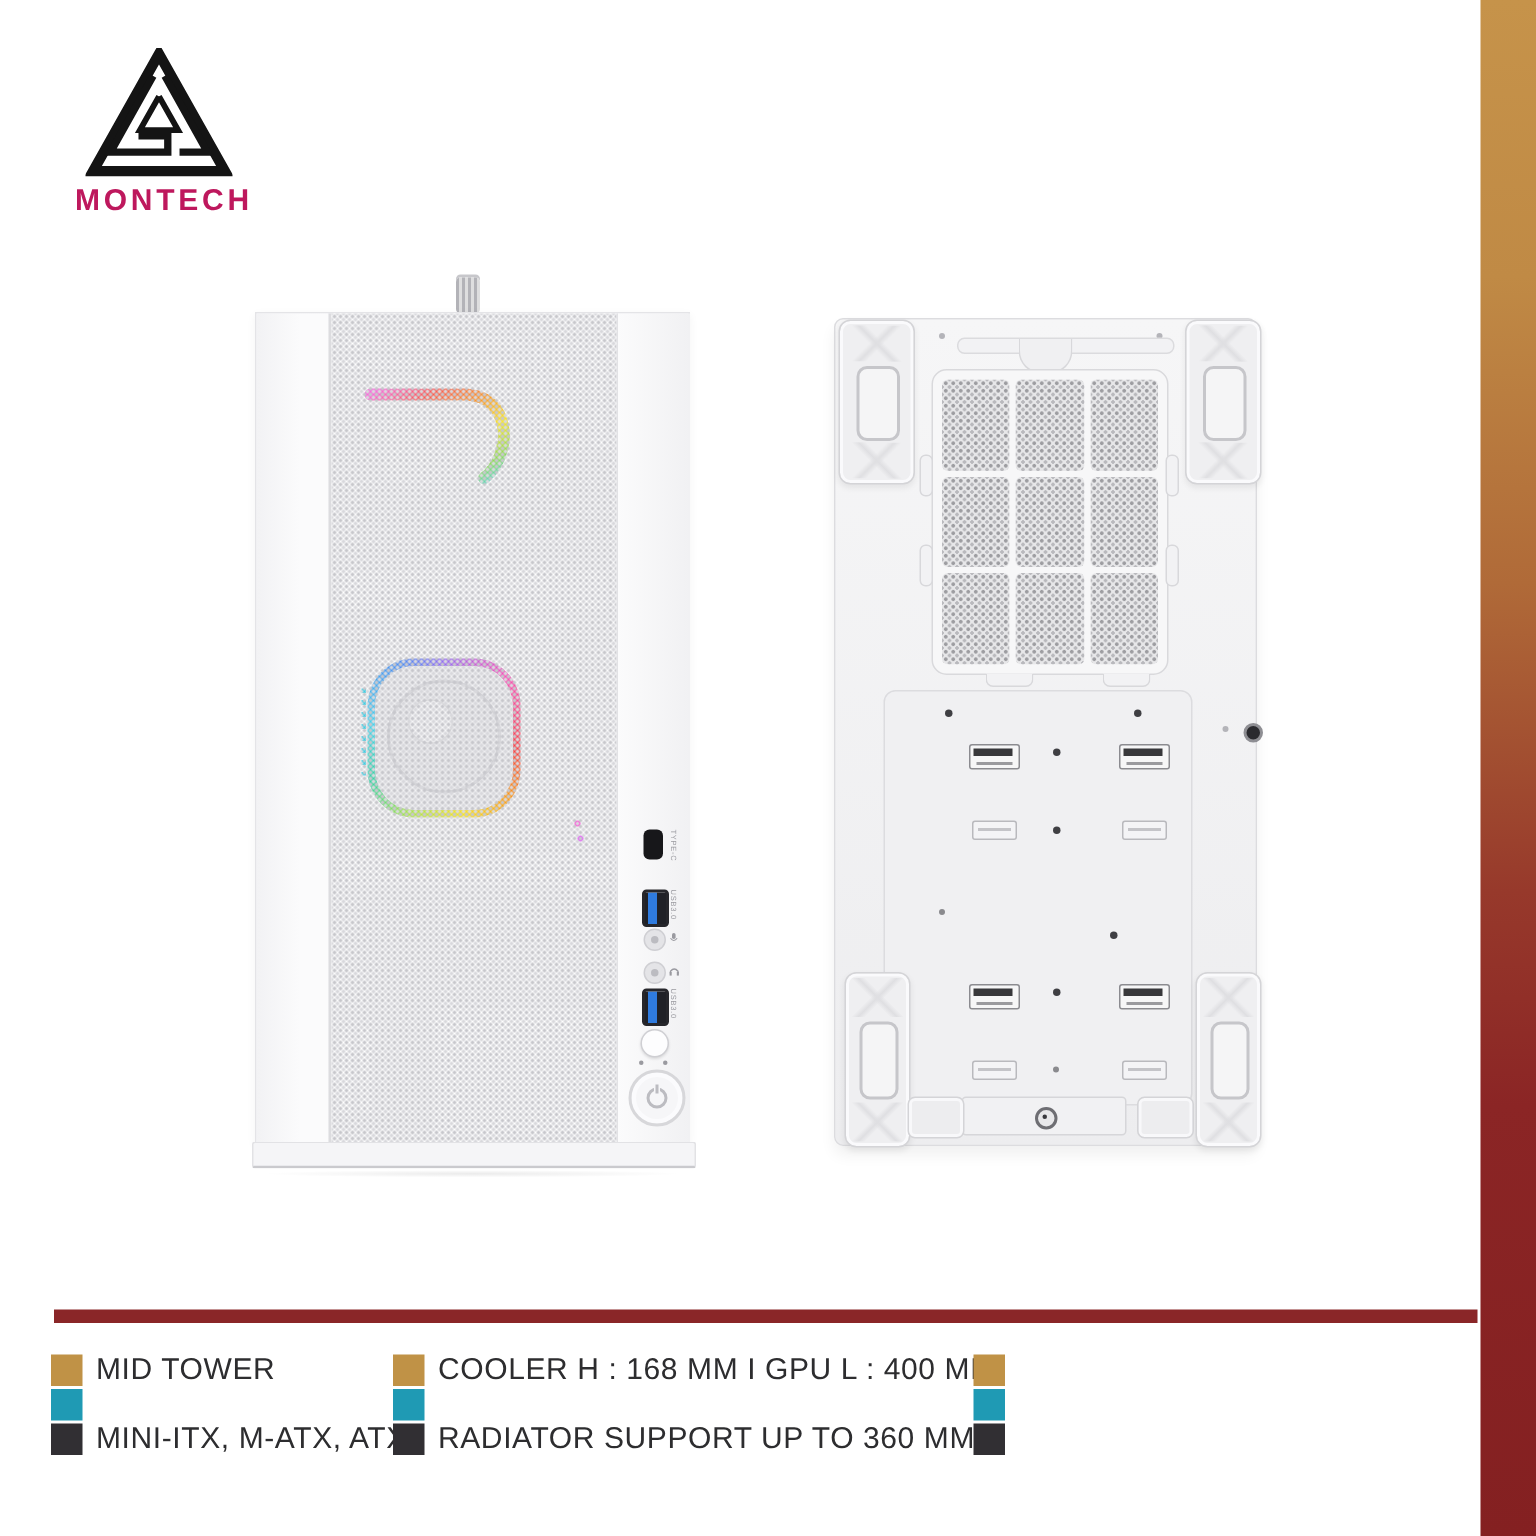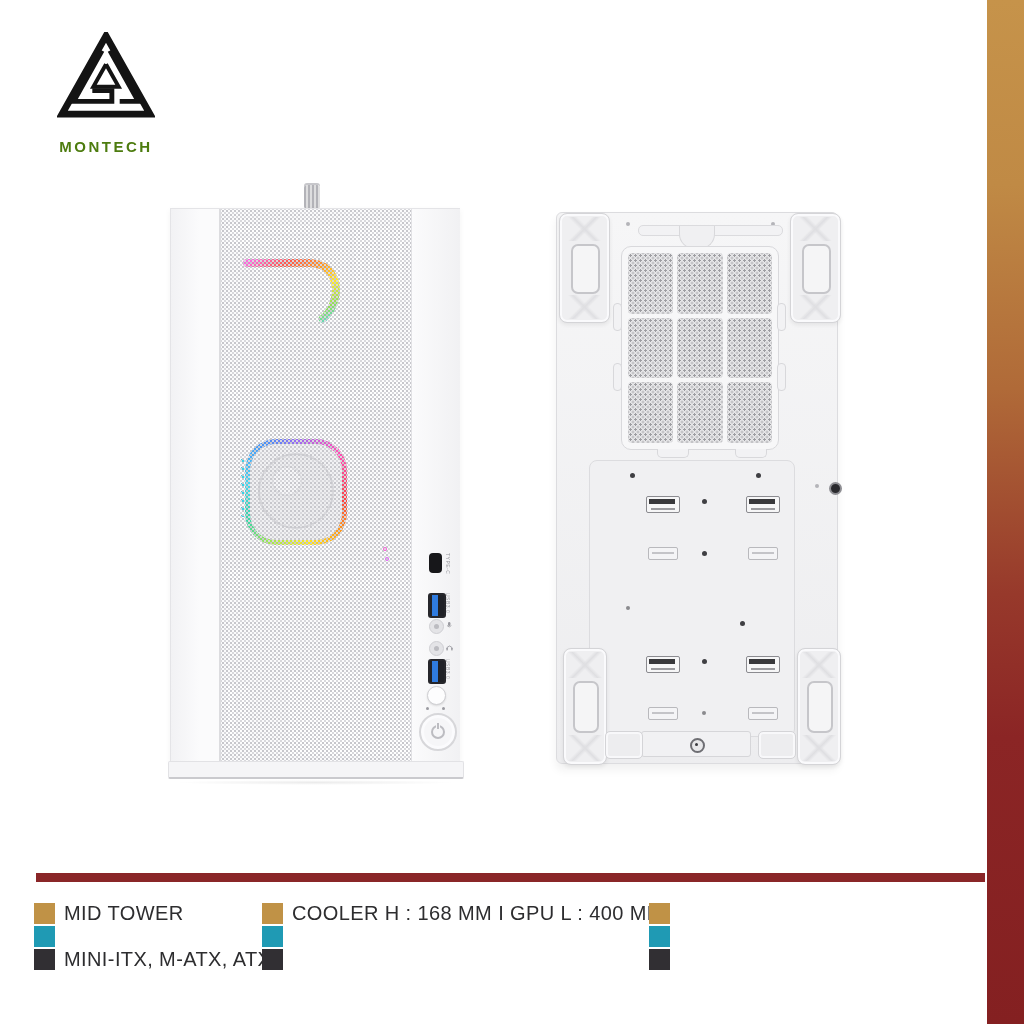--- a/index.html
+++ b/index.html
@@ -7,21 +7,21 @@
           font-family:"Liberation Sans", sans-serif;}
   .abs{position:absolute;}
 
   
   .grad-bar{left:987px;top:0;width:37px;height:1024px;
     background:linear-gradient(180deg,#c6934a 0%,#c08a45 18%,#b06a38 38%,#97392b 58%,#8b2525 72%,#842021 100%);}
 
   
   .logo{left:50px;top:32px;width:112px;text-align:center;}
   .logo svg{display:block;margin:0 auto;}
-  .wordmark{display:block;margin-top:20px;font-weight:bold;font-size:15px;letter-spacing:2.5px;color:#4d7c0f;}
+  .wordmark{display:block;margin-top:5px;font-weight:bold;font-size:20px;letter-spacing:2.5px;color:#be185d;}
 
   
   .front-view{left:168px;top:183px;width:294px;height:606px;}
   .thumbscrew{left:136px;top:2px;width:16px;height:24px;border-radius:3px;
     background:repeating-linear-gradient(90deg,#b3b3b8 0 2px,#dededf 2px 4px);box-shadow:0 -2px 0 #c7c7cb;}
   .front-body{left:2px;top:25px;width:288px;height:553px;background:#f8f8fa;
     border:1px solid #e4e4e7;border-bottom:none;box-shadow:0 2px 6px rgba(0,0,0,.05);}
   .panel-left{left:0;top:0;width:48px;height:553px;background:linear-gradient(90deg,#f2f2f4,#fbfbfc 60%);
     border-right:2px solid #dcdcdf;}
   .front-mesh{left:50px;top:0;width:190px;height:553px;background:#fbfbfc;}
@@ -292,20 +292,21 @@
   </div>
 
   <div class="abs spec-col" style="left:262px;">
     <div class="sq-stack">
       <div class="sq gold"></div>
       <div class="sq teal"></div>
       <div class="sq dark"></div>
     </div>
     <div class="spec-lines">
       <span class="spec-line">COOLER H : 168 MM I GPU L : 400 MM</span>
+      <span class="spec-line">RADIATOR SUPPORT UP TO 360 MM</span>
     </div>
   </div>
 
   <div class="abs spec-col" style="left:649px;">
     <div class="sq-stack">
       <div class="sq gold"></div>
       <div class="sq teal"></div>
       <div class="sq dark"></div>
     </div>
   </div>

